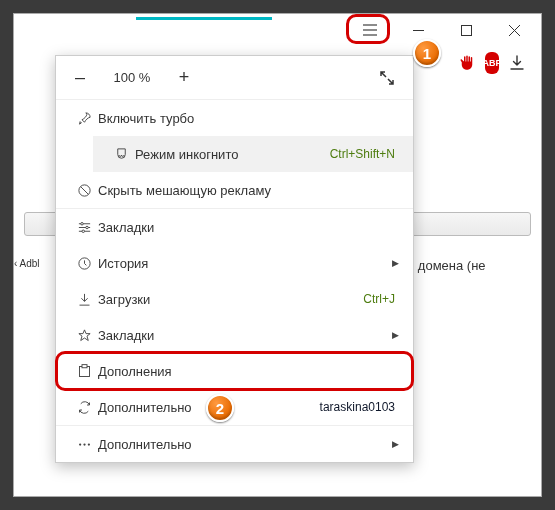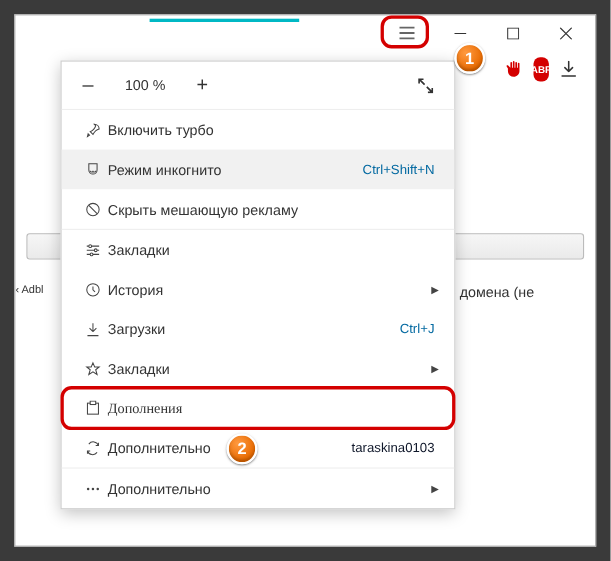--- a/index.html
+++ b/index.html
@@ -126,24 +126,24 @@
     align-items: center;
     padding: 0 14px;
     position: relative;
   }
   .menu-item .ico {
     width: 28px;
     display: inline-flex; justify-content: center;
     color: #444;
   }
   .menu-item .lbl { flex: 1; }
-  .menu-item .shortcut { color: #0369a1; font-size: 12px; margin-right: 4px; }
+  .menu-item .shortcut { color: #4d7c0f; font-size: 12px; margin-right: 4px; }
   .menu-item .sub { color: #0f172a; font-size: 12px; margin-right: 4px; margin-left: 28px; }
   .menu-item .arrow { color: #444; font-size: 9px; }
-  .hover { background: #f1f1f1; }
+  .hover { background: #f1f1f1; margin-left: 37px; }
   .sep { height: 1px; background: #eee; margin: 0; }
   .highlight-item {
     border: 3px solid #d40000;
     border-radius: 10px;
     position: absolute;
     left: -1px; right: -1px; top: -2px; bottom: -2px;
     z-index: 50;
     pointer-events: none;
   }
   
@@ -296,21 +296,21 @@
     <div class="menu-item">
       <span class="ico">
           <svg width="15" height="15" viewBox="0 0 24 24">
             <path d="M12 3l2.5 6H21l-5 4 2 7-6-4-6 4 2-7-5-4h6.5L12 3z" fill="none" stroke="#444" stroke-width="1.5"></path>
           </svg>
         </span>
       <span class="lbl">Закладки</span>
       <span class="arrow">▶</span>
     </div>
 
-    <div class="menu-item" style="position:relative;font-family:Liberation Serif, serif;">
+    <div class="menu-item" style="position:relative;">
       <div class="highlight-item"></div>
       <span class="ico">
           <svg width="15" height="15" viewBox="0 0 24 24">
             <rect x="4" y="4" width="16" height="16" fill="none" stroke="#444" stroke-width="1.5"></rect>
             <rect x="8" y="1" width="8" height="5" fill="#fff" stroke="#444" stroke-width="1.5"></rect>
           </svg>
         </span>
       <span class="lbl">Дополнения</span>
     </div>
 

